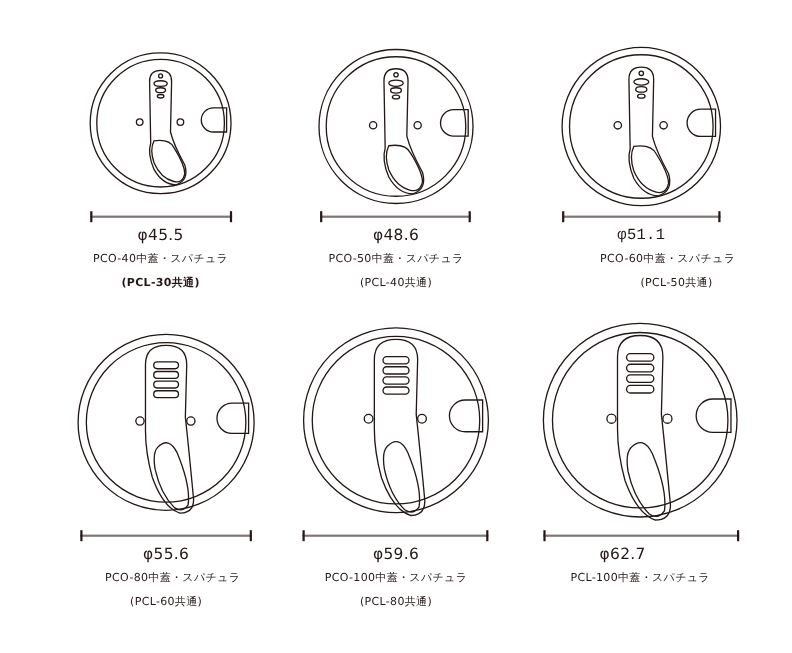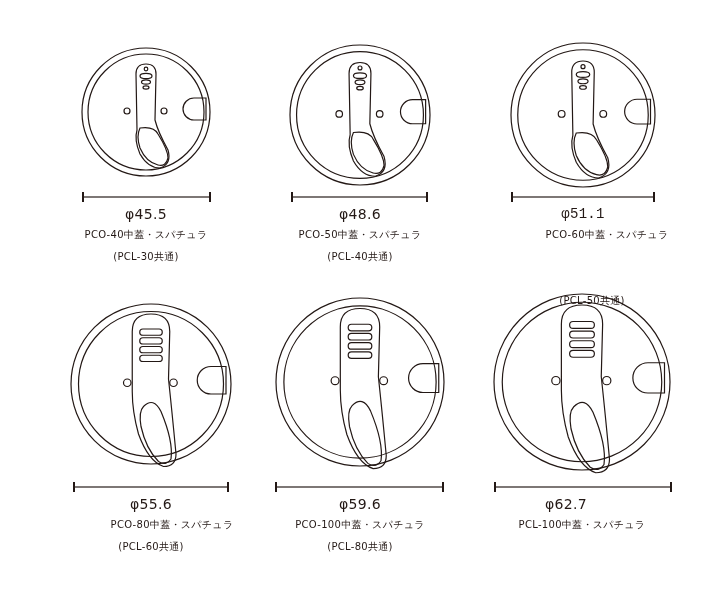--- a/index.html
+++ b/index.html
@@ -160,41 +160,41 @@
     <rect x="569.625" y="321.5" width="24.75" height="6.875" rx="3.4375" ry="3.4375" fill="none" stroke="#231815" stroke-width="1.2"></rect>
     <rect x="569.625" y="331.125" width="24.75" height="6.875" rx="3.4375" ry="3.4375" fill="none" stroke="#231815" stroke-width="1.2"></rect>
     <rect x="569.625" y="340.75" width="24.75" height="6.875" rx="3.4375" ry="3.4375" fill="none" stroke="#231815" stroke-width="1.2"></rect>
     <rect x="569.625" y="350.375" width="24.75" height="6.875" rx="3.4375" ry="3.4375" fill="none" stroke="#231815" stroke-width="1.2"></rect>
   </svg>
 
 <div>
   <div class="dim" style="left:82px; top:196px; width:129px;"></div>
   <div class="label diam" style="left:146px; top:206px;">φ45.5</div>
   <div class="label" style="left:146px; top:228px;">PCO-40中蓋・スパチュラ</div>
-  <div class="label" style="left:146px; top:250px;">(PCL-30共通)</div>
+  <div class="label" style="left:146px; top:250px;font-weight:bold;">(PCL-30共通)</div>
 </div>
 
 <div>
   <div class="dim" style="left:291px; top:196px; width:137px;"></div>
   <div class="label diam" style="left:360px; top:206px;">φ48.6</div>
   <div class="label" style="left:360px; top:228px;">PCO-50中蓋・スパチュラ</div>
   <div class="label" style="left:360px; top:250px;">(PCL-40共通)</div>
 </div>
 
 <div>
   <div class="dim" style="left:511px; top:196px; width:144px;"></div>
   <div class="label diam" style="left:583px; top:206px;font-family:Liberation Mono, monospace;">φ51.1</div>
   <div class="label" style="left:583px; top:228px;padding-left:48px;">PCO-60中蓋・スパチュラ</div>
-  <div class="label" style="left:592px; top:250px;margin-top:44px;">(PCL-50共通)</div>
+  <div class="label" style="left:615px; top:250px;">(PCL-50共通)</div>
 </div>
 
 <div>
   <div class="dim" style="left:73px; top:486px; width:156px;"></div>
   <div class="label diam" style="left:151px; top:496px;">φ55.6</div>
-  <div class="label" style="left:166px; top:518px;padding-left:12px;">PCO-80中蓋・スパチュラ</div>
+  <div class="label" style="left:151px; top:518px;padding-left:12px;">PCO-80中蓋・スパチュラ</div>
   <div class="label" style="left:151px; top:540px;">(PCL-60共通)</div>
 </div>
 
 <div>
   <div class="dim" style="left:275px; top:486px; width:169px;"></div>
   <div class="label diam" style="left:360px; top:496px;">φ59.6</div>
   <div class="label" style="left:360px; top:518px;">PCO-100中蓋・スパチュラ</div>
   <div class="label" style="left:360px; top:540px;">(PCL-80共通)</div>
 </div>
 

